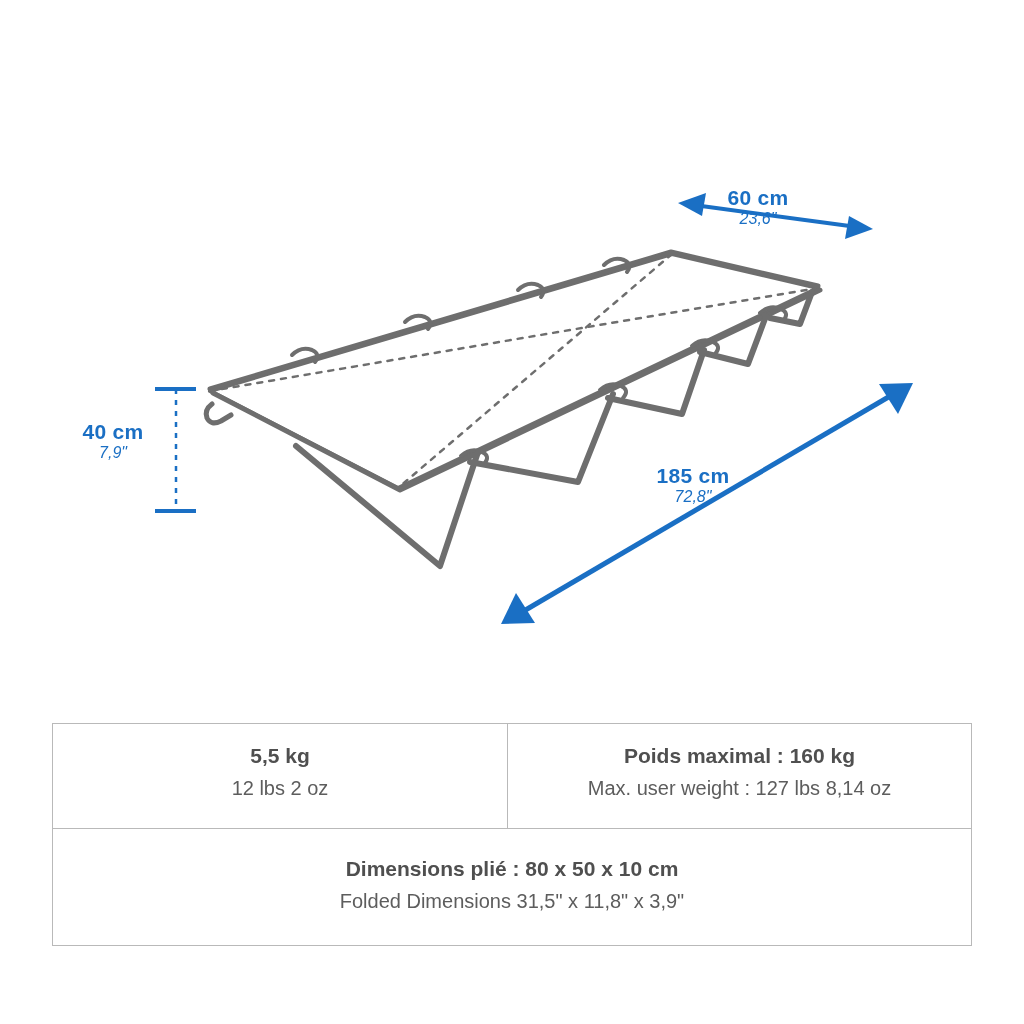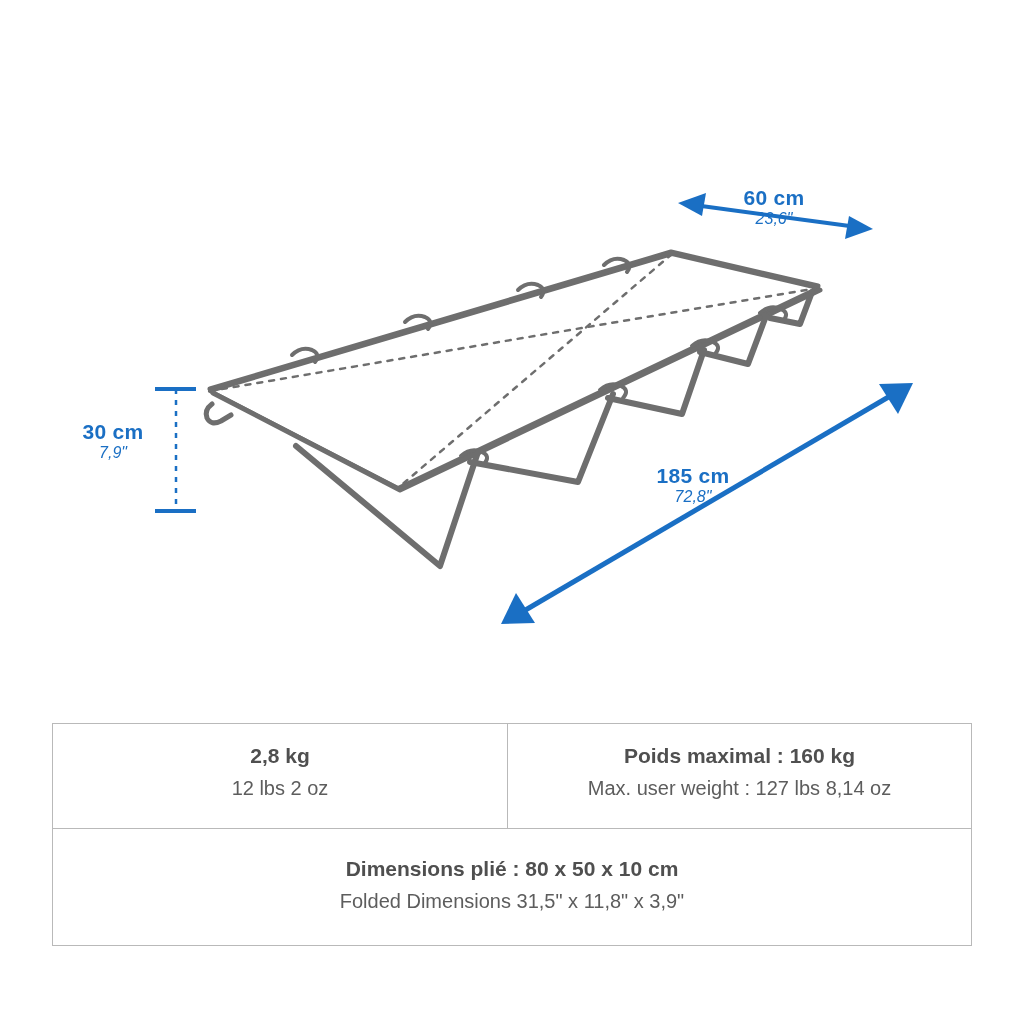--- a/index.html
+++ b/index.html
@@ -36,21 +36,21 @@
     font-weight: bold;
     letter-spacing: 0.3px;
     white-space: nowrap;
   }
   .dim-sub {
     font-size: 16px;
     font-style: italic;
     white-space: nowrap;
   }
   #label-60 {
-    left: 684px;
+    left: 668px;
     top: 186px;
     width: 180px;
   }
   #label-185 {
     left: 598px;
     top: 464px;
     width: 190px;
   }
   #label-20 {
     left: 58px;
@@ -177,30 +177,30 @@
     <div class="dim-main">60 cm</div>
     <div class="dim-sub">23,6"</div>
   </div>
 
   <div class="dim-label" id="label-185">
     <div class="dim-main">185 cm</div>
     <div class="dim-sub">72,8"</div>
   </div>
 
   <div class="dim-label" id="label-20">
-    <div class="dim-main">30 cm</div>
+    <div class="dim-main">40 cm</div>
     <div class="dim-sub">7,9"</div>
   </div>
 </div>
 
 <div id="spec-table">
 
   <div class="spec-row top">
     <div class="spec-cell left">
-      <div class="spec-title">2,8 kg</div>
+      <div class="spec-title">5,5 kg</div>
       <div class="spec-sub">12 lbs 2 oz</div>
     </div>
     <div class="spec-cell right">
       <div class="spec-title">Poids maximal : 160 kg</div>
       <div class="spec-sub">Max. user weight : 127 lbs 8,14 oz</div>
     </div>
   </div>
 
   <div class="spec-row">
     <div class="spec-cell full">

